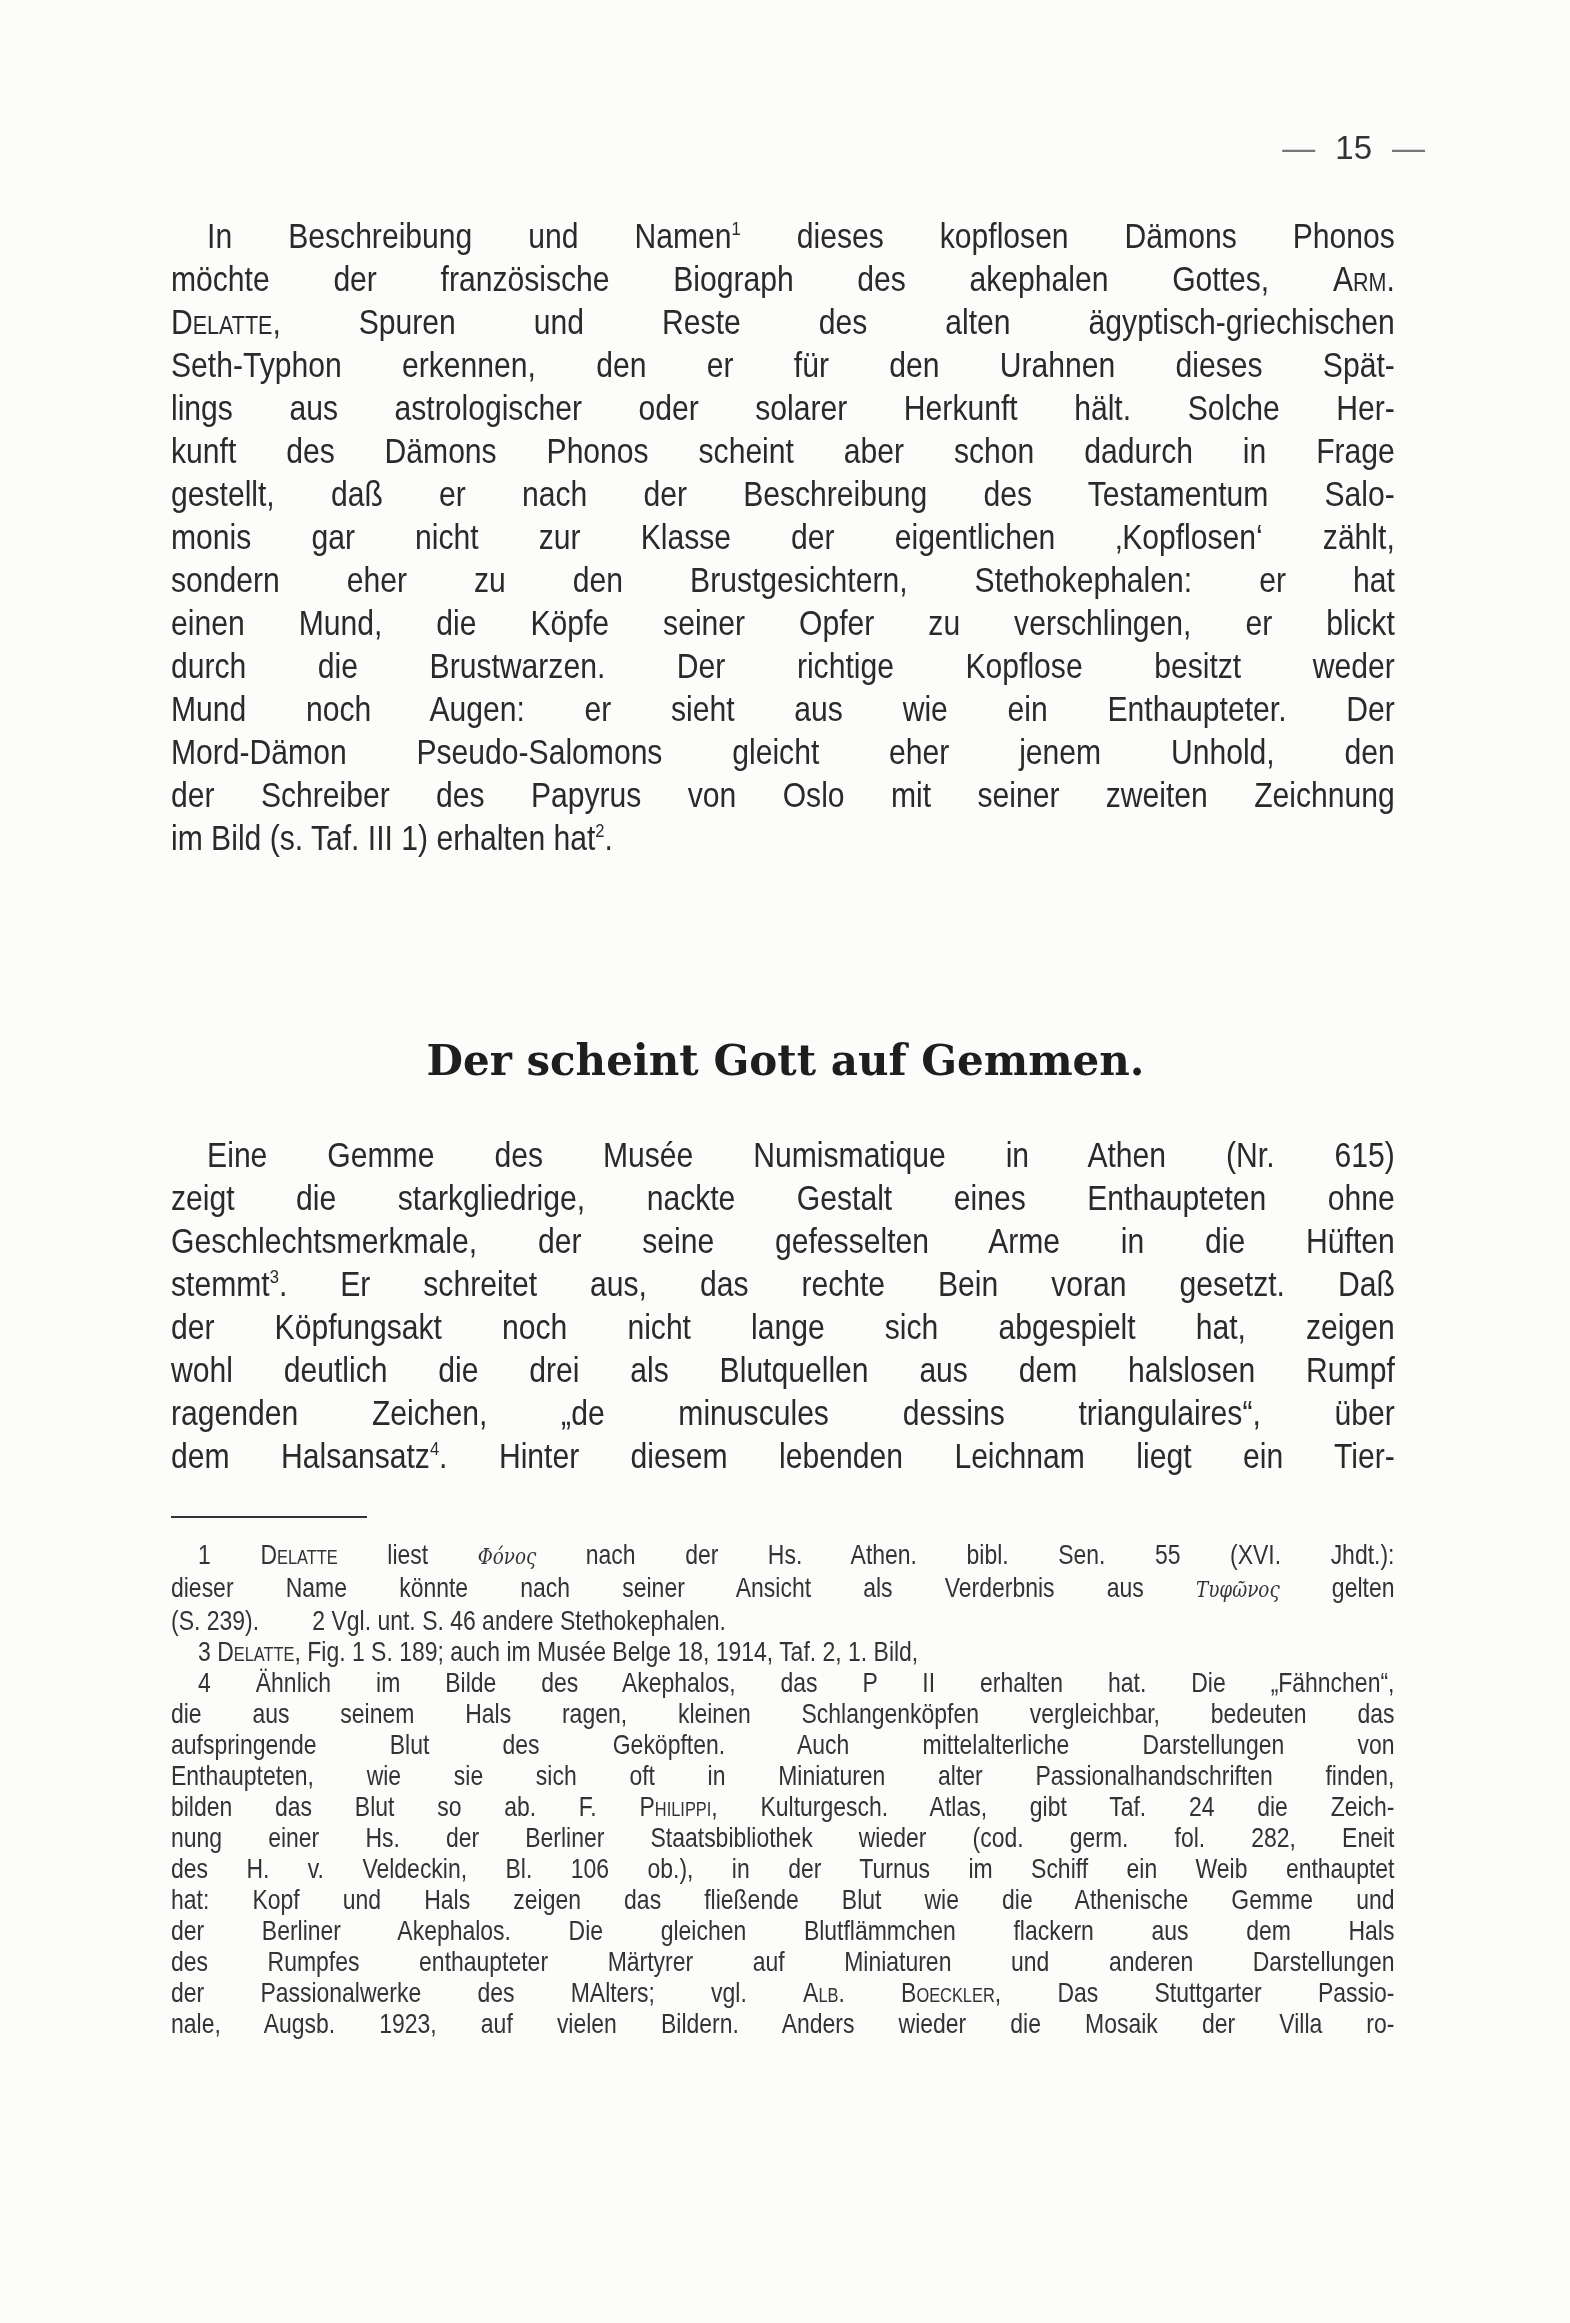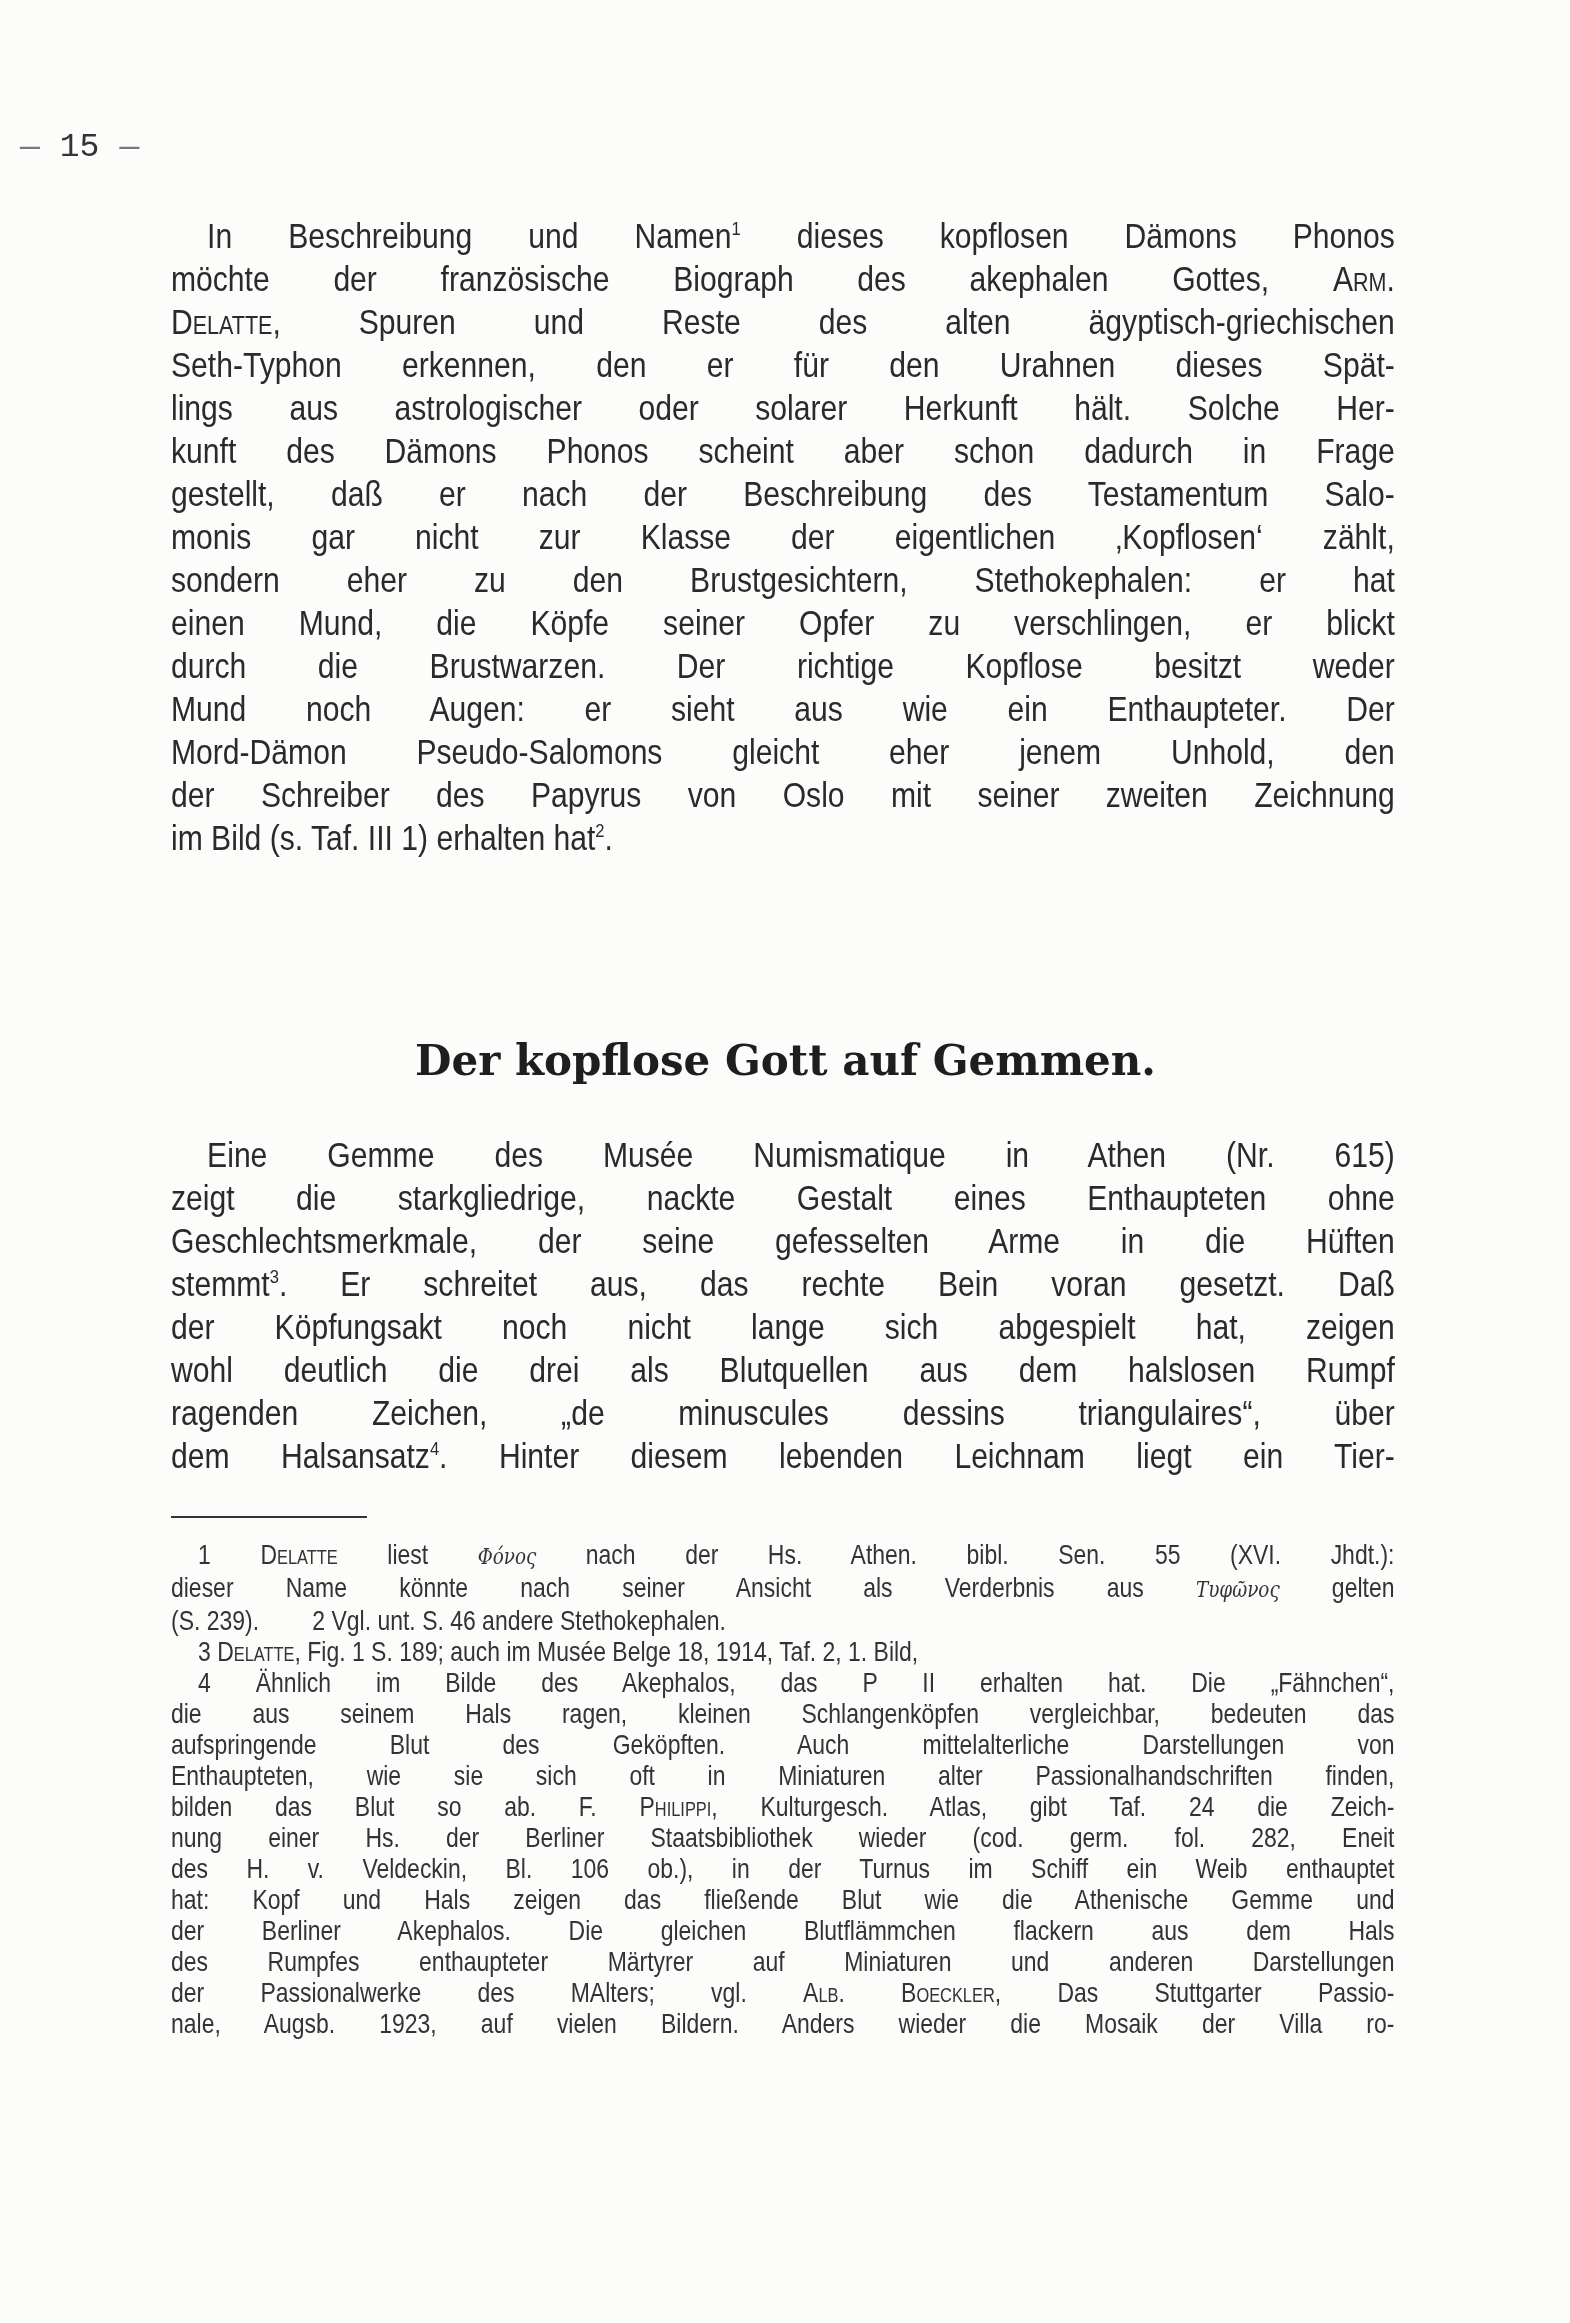--- a/index.html
+++ b/index.html
@@ -5,21 +5,21 @@
   html, body { margin: 0; padding: 0; }
   body {
     width: 1571px; height: 2324px;
     background: #fcfcfb;
     position: relative; overflow: hidden;
     color: #2a2a2a;
     font-family: "Liberation Sans", "DejaVu Sans", sans-serif;
   }
   .page-number {
     position: absolute; top: 129px; left: 0; width: 1445px;
-    text-align: left; font-size: 33px; color: #333; font-family: Liberation Mono, monospace;
+    text-align: right; font-size: 33px; color: #333;
   }
   .page-number .dash { color: #777; margin: 0 20px; }
   .body-text {
     position: absolute; left: 171px; top: 214px; width: 1224px;
     font-size: 35px; line-height: 43px;
     transform: scaleX(0.86); transform-origin: left top;
   }
   .line { white-space: nowrap; display: block; text-align-last: justify; text-align: justify; width: 1423px; }
   .line.last { text-align-last: left; }
   .line.indent { padding-left: 42px; width: 1381px; }
@@ -64,21 +64,21 @@
   <span class="line">monis gar nicht zur Klasse der eigentlichen ‚Kopflosen‘ zählt,</span>
   <span class="line">sondern eher zu den Brustgesichtern, Stethokephalen: er hat</span>
   <span class="line">einen Mund, die Köpfe seiner Opfer zu verschlingen, er blickt</span>
   <span class="line">durch die Brustwarzen. Der richtige Kopflose besitzt weder</span>
   <span class="line">Mund noch Augen: er sieht aus wie ein Enthaupteter. Der</span>
   <span class="line">Mord-Dämon Pseudo-Salomons gleicht eher jenem Unhold, den</span>
   <span class="line">der Schreiber des Papyrus von Oslo mit seiner zweiten Zeichnung</span>
   <span class="line last"><span>im Bild (s. Taf. III 1) erhalten hat</span><sup>2</sup><span>.</span></span>
 </div>
 
-<div class="heading">Der kopflose Gott auf Gemmen.</div>
+<div class="heading">Der scheint Gott auf Gemmen.</div>
 
 <div class="body-text second">
   <span class="line indent">Eine Gemme des Musée Numismatique in Athen (Nr. 615)</span>
   <span class="line">zeigt die starkgliedrige, nackte Gestalt eines Enthaupteten ohne</span>
   <span class="line">Geschlechtsmerkmale, der seine gefesselten Arme in die Hüften</span>
   <span class="line"><span>stemmt</span><sup>3</sup><span>. Er schreitet aus, das rechte Bein voran gesetzt. Daß</span></span>
   <span class="line">der Köpfungsakt noch nicht lange sich abgespielt hat, zeigen</span>
   <span class="line">wohl deutlich die drei als Blutquellen aus dem halslosen Rumpf</span>
   <span class="line">ragenden Zeichen, „de minuscules dessins triangulaires“, über</span>
   <span class="line"><span>dem Halsansatz</span><sup>4</sup><span>. Hinter diesem lebenden Leichnam liegt ein Tier-</span></span>

